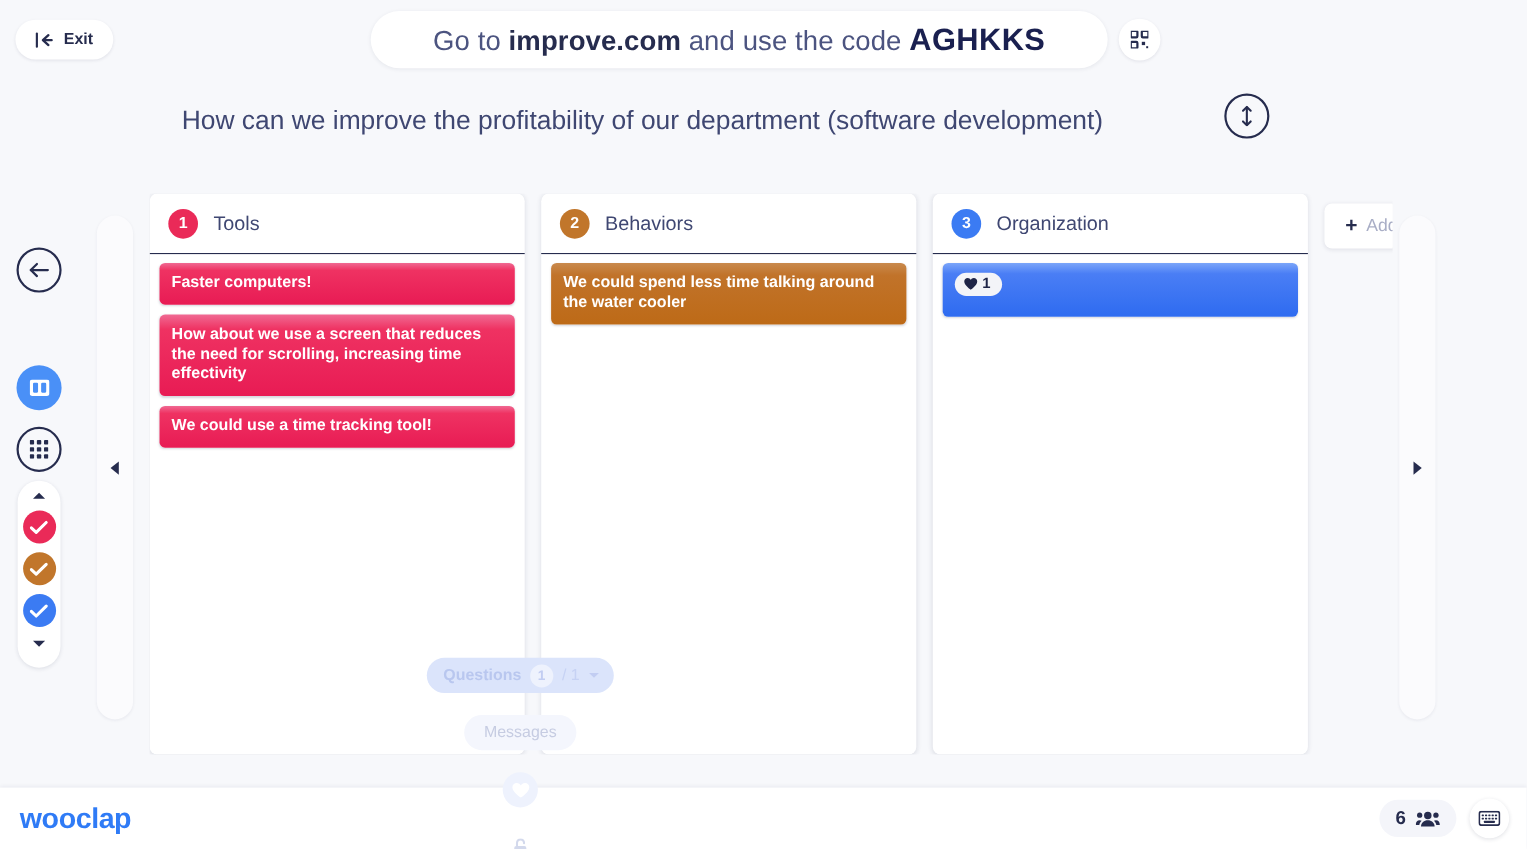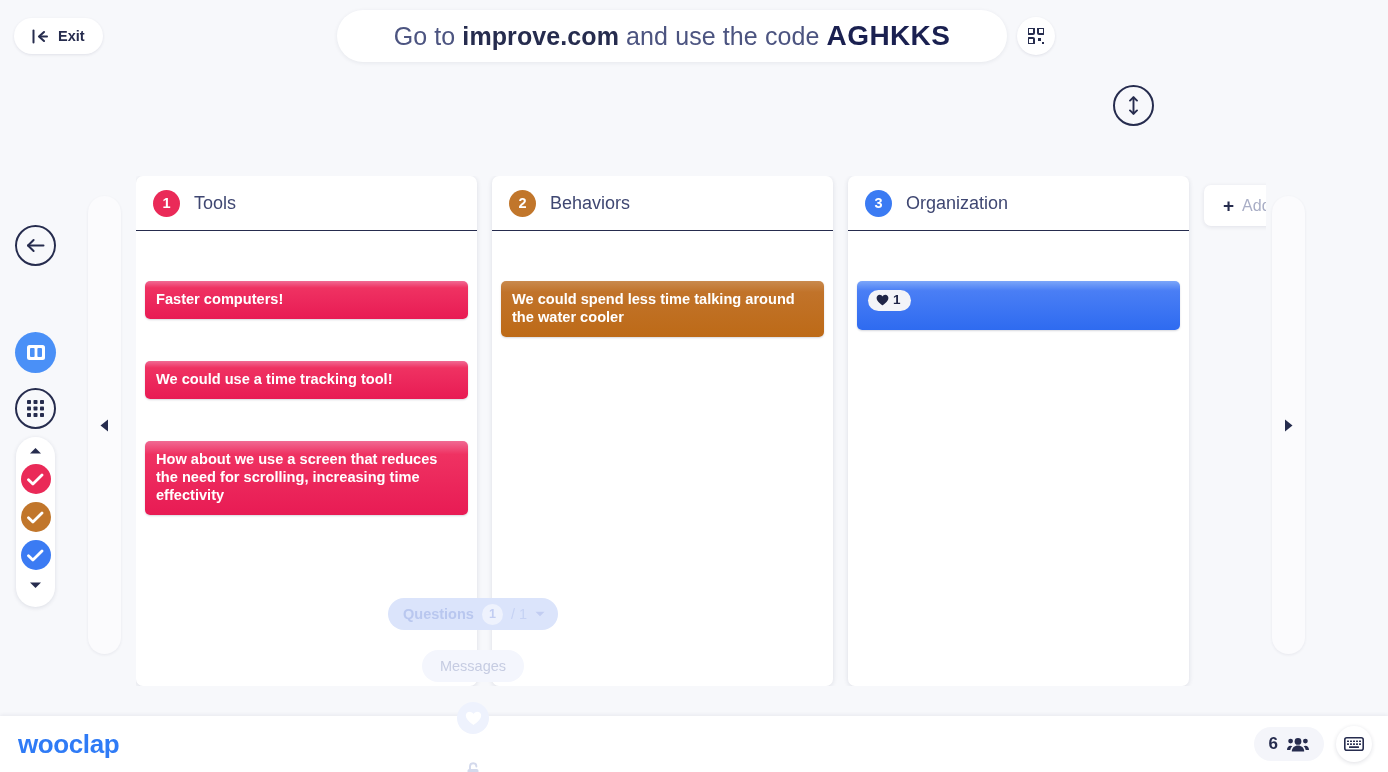--- a/index.html
+++ b/index.html
@@ -140,21 +140,21 @@
   .col-title { font-size: 18px; color: #3f4772; }
 
   .col-body { padding: 8px 9px; flex: 1 1 auto; overflow: hidden; }
 
   .card {
     border-radius: 5px; padding: 9px 11px 11px;
     margin-bottom: 9px;
     color: #ffffff; font-weight: 700; font-size: 14.6px;
     line-height: 1.24;
     box-shadow: 0 1px 2px rgba(28,33,66,.18);
-    position: relative; cursor: pointer; margin-top: 42px;
+    position: relative; cursor: pointer;
   }
   .card.pink   { background: linear-gradient(180deg,#f06a93 0%,#ef3262 18%,#e81b54 100%); }
   .card.orange { background: linear-gradient(180deg,#c98a4e 0%,#c1732a 20%,#bd6a17 100%); }
   .card.blue   { background: linear-gradient(180deg,#7ca6f9 0%,#4a7ef5 20%,#2e6bf0 100%); }
 
   .vote-badge {
     display: inline-flex; align-items: center; gap: 4px;
     background: #f3f4f8; border-radius: 11px;
     padding: 2px 10px 2px 8px;
     margin-bottom: 8px;
@@ -266,20 +266,21 @@
   <div class="qr-btn">
     <svg width="16" height="16" viewBox="0 0 16 16">
       <rect x="0" y="0" width="6" height="6" rx="1" fill="none" stroke="#262c4e" stroke-width="2"></rect>
       <rect x="10" y="0" width="6" height="6" rx="1" fill="none" stroke="#262c4e" stroke-width="2"></rect>
       <rect x="0" y="10" width="6" height="6" rx="1" fill="none" stroke="#262c4e" stroke-width="2"></rect>
       <rect x="10" y="10" width="3" height="3" fill="#262c4e"></rect>
       <rect x="14" y="14" width="2" height="2" fill="#262c4e"></rect>
     </svg>
   </div>
 
+  <div class="question">How can we improve the profitability of our department (software development)</div>
 
   <div class="expand-btn">
     <svg width="13" height="19" viewBox="0 0 13 19">
       <path d="M6.5 1.5 L6.5 17.5" stroke="#262c4e" stroke-width="1.9" stroke-linecap="round"></path>
       <path d="M3 4.6 L6.5 1.2 L10 4.6" stroke="#262c4e" stroke-width="1.9" fill="none" stroke-linecap="round" stroke-linejoin="round"></path>
       <path d="M3 14.4 L6.5 17.8 L10 14.4" stroke="#262c4e" stroke-width="1.9" fill="none" stroke-linecap="round" stroke-linejoin="round"></path>
     </svg>
   </div>
 
   <div class="nav-circle nav-left">
@@ -359,22 +360,22 @@
 
   <div class="board">
 
     <div class="column col-0">
       <div class="col-head">
         <div class="col-num" style="background:#ea2a58">1</div>
         <div class="col-title">Tools</div>
       </div>
       <div class="col-body">
         <div class="card pink">Faster computers!</div>
+        <div class="card pink">How about we use a screen that reduces the need for scrolling, increasing time effectivity</div>
         <div class="card pink">We could use a time tracking tool!</div>
-        <div class="card pink">How about we use a screen that reduces the need for scrolling, increasing time effectivity</div>
       </div>
     </div>
 
     <div class="column col-1">
       <div class="col-head">
         <div class="col-num" style="background:#c1762b">2</div>
         <div class="col-title">Behaviors</div>
       </div>
       <div class="col-body">
         <div class="card orange">We could spend less time talking around the water cooler</div>

